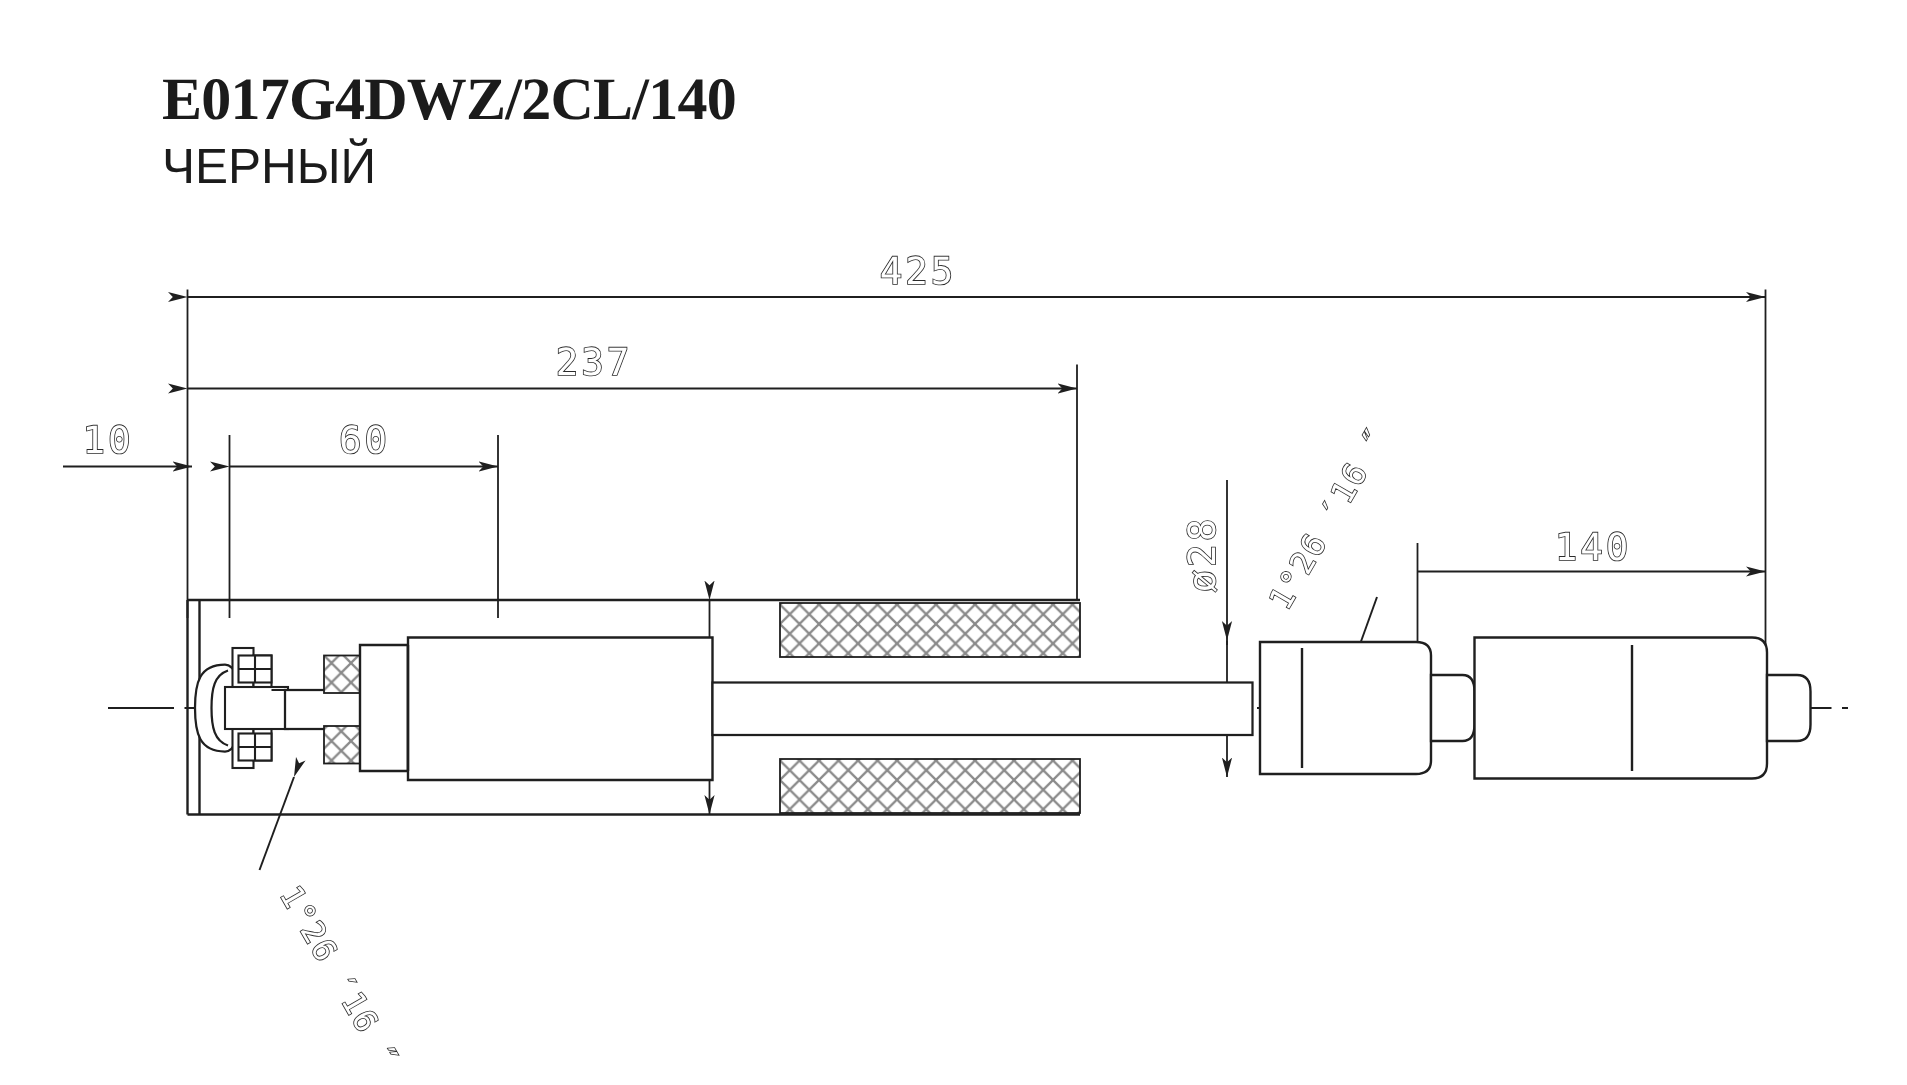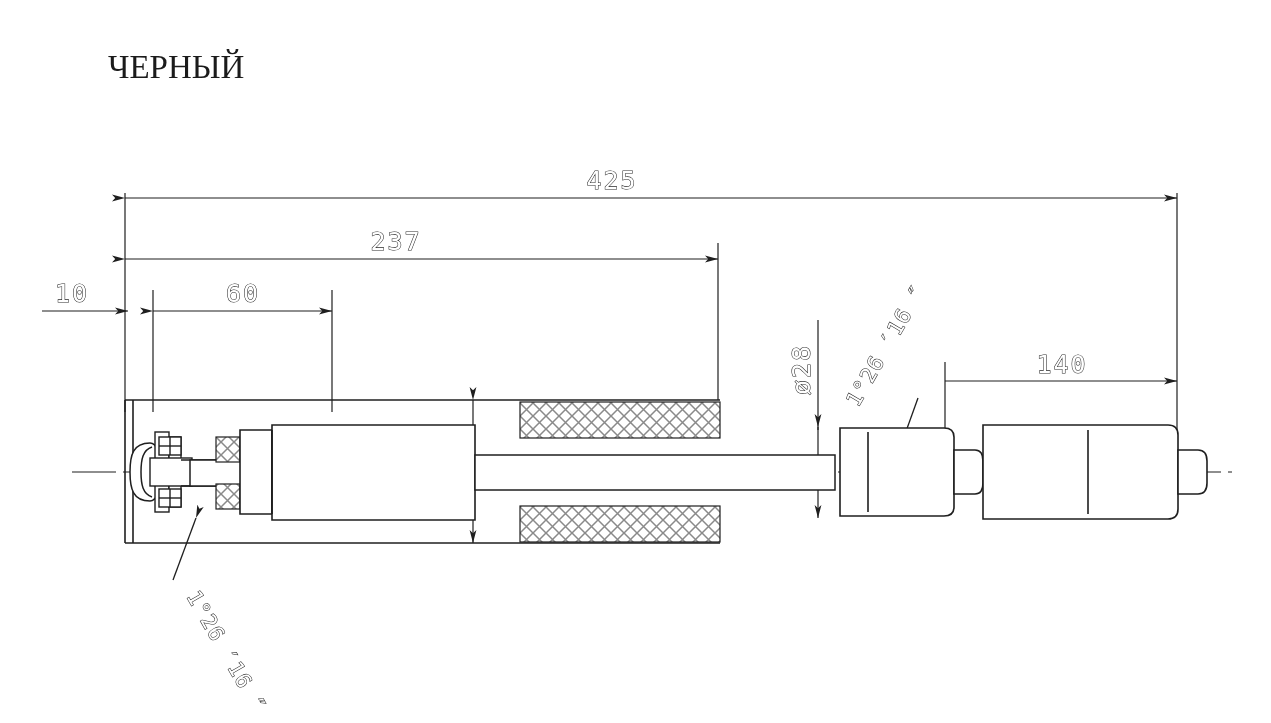--- a/index.html
+++ b/index.html
@@ -17,21 +17,21 @@
   .part-code{
     font-family:"Liberation Serif", serif;
     font-weight:bold;
     font-size:40px;
     letter-spacing:-0.5px;
     line-height:44px;
     color:#1b1b1b;
     white-space:nowrap;
   }
   .part-color{
-    font-family:Liberation Serif, serif;
+    font-family:Liberation Sans, sans-serif;
     font-weight:normal;
     font-size:33px;
     line-height:38px;
     margin-top:4px;
     color:#1b1b1b;
     white-space:nowrap;
   }
 
   svg#drawing{position:absolute;left:0;top:0;width:1271px;height:723px;}
 
@@ -53,20 +53,21 @@
     paint-order:stroke fill;
     letter-spacing:1px;
   }
 </style>
 </head>
 <body>
 
 <div id="stage">
 
   <div class="title-block">
+    <div class="part-code">E017G4DWZ/2CL/140</div>
     <div class="part-color">ЧЕРНЫЙ</div>
   </div>
 
   <svg id="drawing" viewBox="0 0 1271 723">
     <defs>
       <marker id="arrL" markerWidth="14" markerHeight="8" refX="13" refY="4" orient="auto" markerUnits="userSpaceOnUse">
         <path d="M13,4 L0,0.6 L3.2,4 L0,7.4 Z" fill="#1f1f1f"></path>
       </marker>
       <marker id="arrR" markerWidth="14" markerHeight="8" refX="13" refY="4" orient="auto" markerUnits="userSpaceOnUse">
         <path d="M13,4 L0,0.6 L3.2,4 L0,7.4 Z" fill="#1f1f1f"></path>

